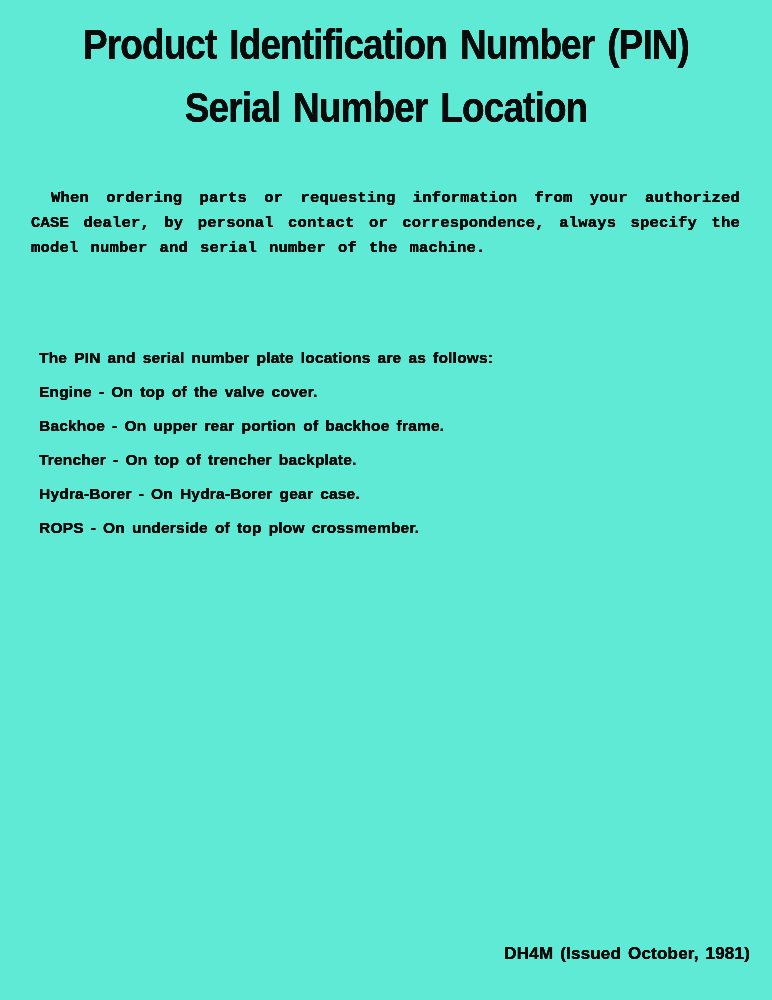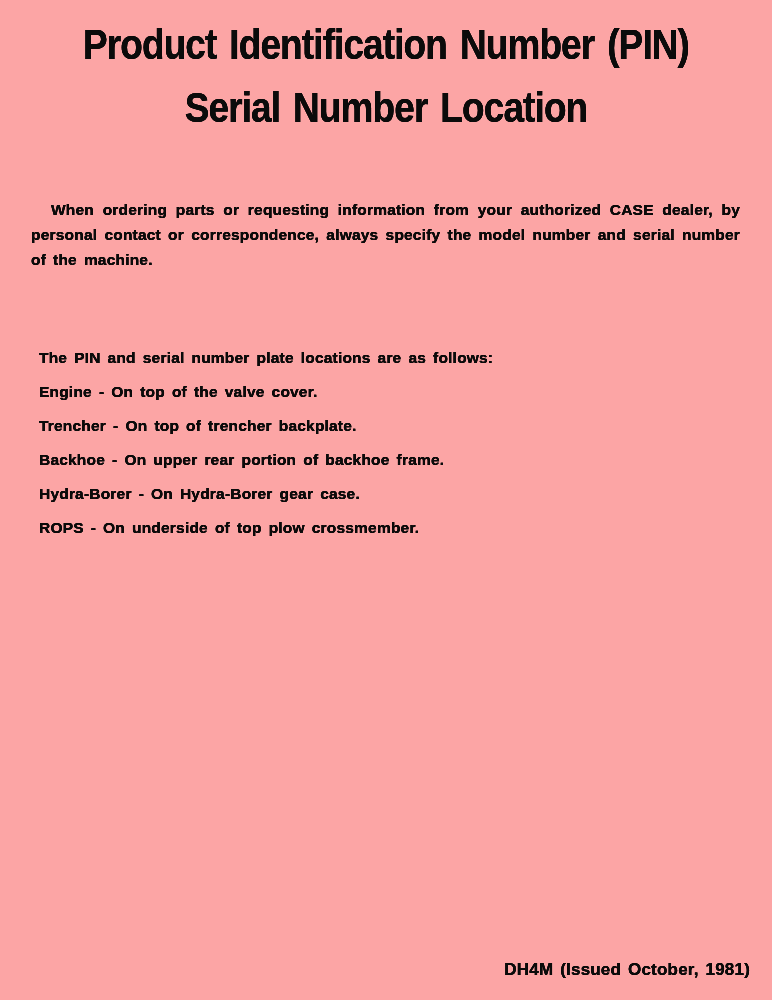--- a/index.html
+++ b/index.html
@@ -5,21 +5,21 @@
   html, body {
     margin: 0;
     padding: 0;
     background: #e8e8e8;
   }
   .page {
     position: relative;
     width: 772px;
     height: 1000px;
     margin: 0 auto;
-    background: #fca5a5;
+    background: #5eead4;
     overflow: hidden;
     font-family: "Liberation Sans", sans-serif;
     color: #0b0b0b;
   }
   
   .ink {
     text-shadow: 0 0 0.45px #000, 0 0 0.3px #000;
     -webkit-font-smoothing: none;
   }
 
@@ -53,21 +53,21 @@
     font-weight: 700;
     letter-spacing: 0.2px;
     word-spacing: 2.5px;
     line-height: 25px;
   }
   .para {
     text-align: justify;
     text-indent: 20px;
     margin: 0;
   }
-  #para1 { top: 197px; }
+  #para1 { top: 186px; font-family: Liberation Mono, monospace; }
   #para2 { top: 274px; }
 
   .locations-block {
     position: absolute;
     top: 337px;
     left: 31px;
     width: 709px;
     font-size: 15.5px;
     font-weight: 700;
     letter-spacing: 0.2px;
@@ -81,40 +81,39 @@
 
   .footer-line {
     position: absolute;
     top: 944px;
     right: 22px;
     font-size: 17px;
     font-weight: 700;
     letter-spacing: 0.2px;
     word-spacing: 2px;
     white-space: nowrap;
-    margin-top: 16px;
   }
 </style>
 </head>
 <body>
 
 <div class="page">
 
   <header class="title-block">
     <h1 class="title-line ink">Product Identification Number (PIN)</h1>
     <h1 class="title-line second ink">Serial Number Location</h1>
   </header>
 
   <p id="para1" class="body-copy para ink">When ordering parts or requesting information from your authorized CASE dealer, by personal contact or correspondence, always specify the model number and serial number of the machine.</p>
 
 
   <section class="locations-block">
     <p class="location-line ink">The PIN and serial number plate locations are as follows:</p>
     <p class="location-line ink">Engine - On top of the valve cover.</p>
+    <p class="location-line ink">Backhoe - On upper rear portion of backhoe frame.</p>
     <p class="location-line ink">Trencher - On top of trencher backplate.</p>
-    <p class="location-line ink">Backhoe - On upper rear portion of backhoe frame.</p>
     <p class="location-line ink">Hydra-Borer - On Hydra-Borer gear case.</p>
     <p class="location-line ink">ROPS - On underside of top plow crossmember.</p>
   </section>
 
   <div class="footer-line ink">DH4M (Issued October, 1981)</div>
 
 </div>
 
 </body></html>

